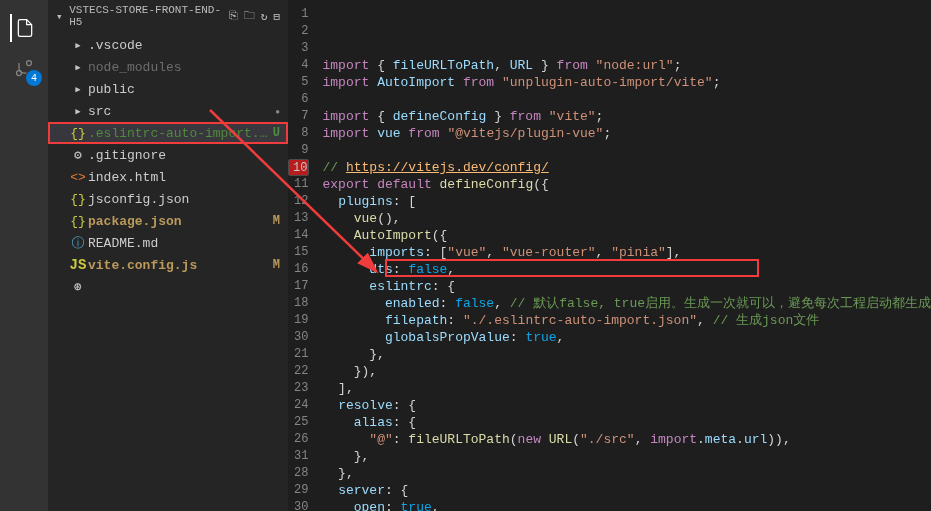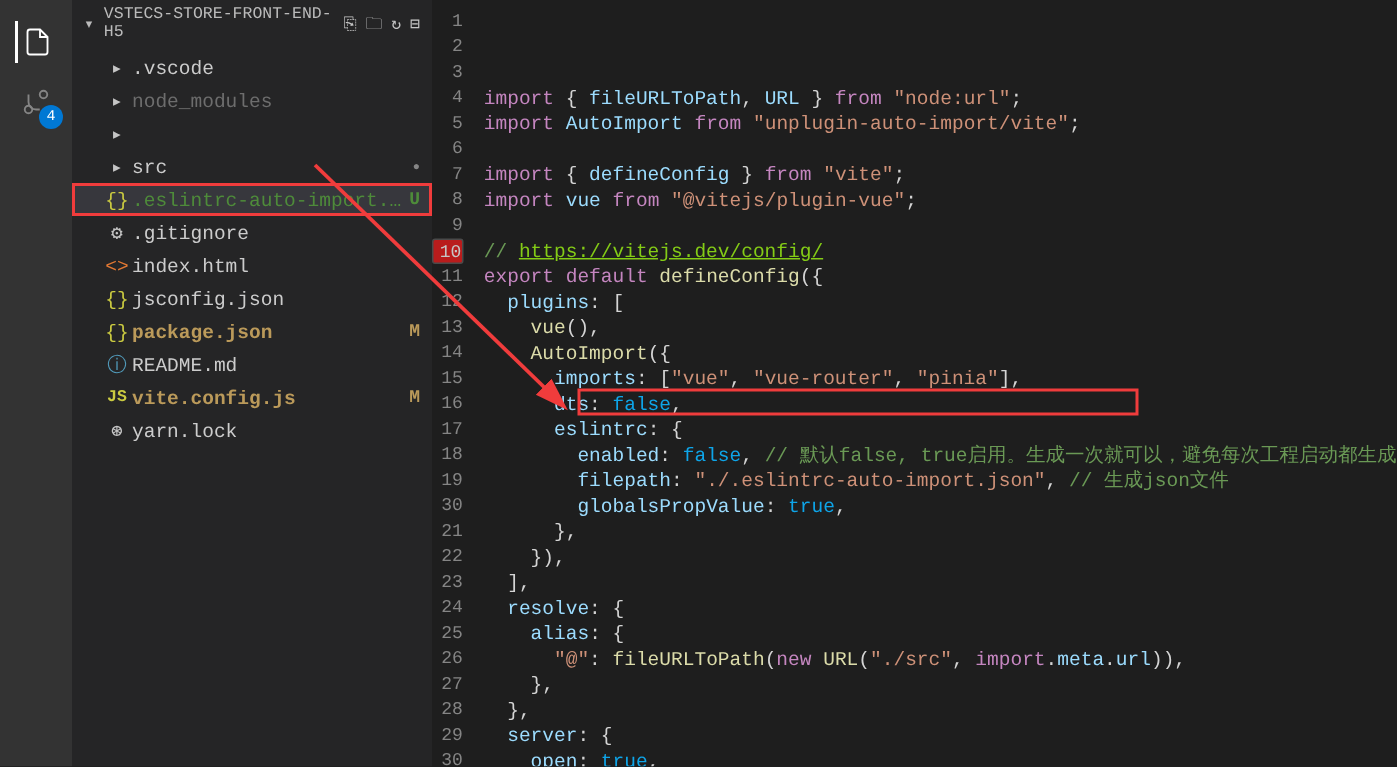--- a/index.html
+++ b/index.html
@@ -106,21 +106,21 @@
       position: relative;
     }
     .code .line { height: 17px; }
     .tok-kw { color: #c586c0; }
     .tok-fn { color: #dcdcaa; }
     .tok-var { color: #9cdcfe; }
     .tok-str { color: #ce9178; }
     .tok-pun { color: #d4d4d4; }
     .tok-cmt { color: #6a9955; }
     .tok-bool { color: #0ea5e9; }
-    .tok-url { color: #84cc16; text-decoration: underline; text-align: center; }
+    .tok-url { color: #fdba74; text-decoration: underline; text-align: center; }
     .code-highlight-box {
       position: absolute;
       border: 2px solid #f03c3c;
       pointer-events: none;
     }
     .arrow {
       position: absolute;
       pointer-events: none;
       z-index: 100;
     }
@@ -158,20 +158,21 @@
       <div class="tree-item">
         <span class="icon">▸</span>
         <span class="label">.vscode</span>
       </div>
       <div class="tree-item muted">
         <span class="icon">▸</span>
         <span class="label">node_modules</span>
       </div>
       <div class="tree-item">
         <span class="icon">▸</span>
+        <span class="label">public</span>
       </div>
       <div class="tree-item">
         <span class="icon">▸</span>
         <span class="label">src</span>
         <span style="color: rgb(133, 133, 133); font-size: 8px;">●</span>
       </div>
       <div class="tree-item selected git-u">
         <span class="icon" style="color: rgb(203, 203, 65);">{}</span>
         <span class="label">.eslintrc-auto-import.json</span>
         <span class="status">U</span>
@@ -191,27 +192,26 @@
       <div class="tree-item git-m">
         <span class="icon" style="color: rgb(203, 203, 65);">{}</span>
         <span class="label">package.json</span>
         <span class="status">M</span>
       </div>
       <div class="tree-item">
         <span class="icon" style="color: rgb(81, 154, 186);">ⓘ</span>
         <span class="label">README.md</span>
       </div>
       <div class="tree-item git-m">
-        <span class="icon" style="color: rgb(203, 203, 65); font-size: 11px; font-weight: bold;">JS</span>
+        <span class="icon" style="color: rgb(203, 203, 65); font-size: 14px; font-weight: bold;">JS</span>
         <span class="label">vite.config.js</span>
         <span class="status">M</span>
       </div>
       <div class="tree-item">
         <span class="icon">⊛</span>
-        <span class="label">yarn.lock</span>
       </div>
     </div>
 </div>
 
 <div class="editor">
   <div class="gutter" id="gutter">
       <div class="ln">1</div>
       <div class="ln">2</div>
       <div class="ln">3</div>
       <div class="ln">4</div>
@@ -230,21 +230,21 @@
       <div class="ln">17</div>
       <div class="ln">18</div>
       <div class="ln">19</div>
       <div class="ln">30</div>
       <div class="ln">21</div>
       <div class="ln">22</div>
       <div class="ln">23</div>
       <div class="ln">24</div>
       <div class="ln">25</div>
       <div class="ln">26</div>
-      <div class="ln">27</div>
+      <div class="ln">31</div>
       <div class="ln">28</div>
       <div class="ln">29</div>
       <div class="ln">30</div>
     </div>
   <div class="code" id="code">
     <div class="code-highlight-box" style="left:62px; top:259px; width:374px; height:18px;"></div>
   <div class="line"><span class="tok-kw">import</span><span class="tok-pun"> { </span><span class="tok-var">fileURLToPath</span><span class="tok-pun">, </span><span class="tok-var">URL</span><span class="tok-pun"> } </span><span class="tok-kw">from</span><span class="tok-pun"> </span><span class="tok-str">"node:url"</span><span class="tok-pun">;</span></div><div class="line"><span class="tok-kw">import</span><span class="tok-pun"> </span><span class="tok-var">AutoImport</span><span class="tok-pun"> </span><span class="tok-kw">from</span><span class="tok-pun"> </span><span class="tok-str">"unplugin-auto-import/vite"</span><span class="tok-pun">;</span></div><div class="line"></div><div class="line"><span class="tok-kw">import</span><span class="tok-pun"> { </span><span class="tok-var">defineConfig</span><span class="tok-pun"> } </span><span class="tok-kw">from</span><span class="tok-pun"> </span><span class="tok-str">"vite"</span><span class="tok-pun">;</span></div><div class="line"><span class="tok-kw">import</span><span class="tok-pun"> </span><span class="tok-var">vue</span><span class="tok-pun"> </span><span class="tok-kw">from</span><span class="tok-pun"> </span><span class="tok-str">"@vitejs/plugin-vue"</span><span class="tok-pun">;</span></div><div class="line"></div><div class="line"><span class="tok-cmt">// </span><span class="tok-url">https://vitejs.dev/config/</span></div><div class="line"><span class="tok-kw">export</span><span class="tok-pun"> </span><span class="tok-kw">default</span><span class="tok-pun"> </span><span class="tok-fn">defineConfig</span><span class="tok-pun">({</span></div><div class="line"><span class="tok-pun">  </span><span class="tok-var">plugins</span><span class="tok-pun">: [</span></div><div class="line"><span class="tok-pun">    </span><span class="tok-fn">vue</span><span class="tok-pun">(),</span></div><div class="line"><span class="tok-pun">    </span><span class="tok-fn">AutoImport</span><span class="tok-pun">({</span></div><div class="line"><span class="tok-pun">      </span><span class="tok-var">imports</span><span class="tok-pun">: [</span><span class="tok-str">"vue"</span><span class="tok-pun">, </span><span class="tok-str">"vue-router"</span><span class="tok-pun">, </span><span class="tok-str">"pinia"</span><span class="tok-pun">],</span></div><div class="line"><span class="tok-pun">      </span><span class="tok-var">dts</span><span class="tok-pun">: </span><span class="tok-bool">false</span><span class="tok-pun">,</span></div><div class="line"><span class="tok-pun">      </span><span class="tok-var">eslintrc</span><span class="tok-pun">: {</span></div><div class="line"><span class="tok-pun">        </span><span class="tok-var">enabled</span><span class="tok-pun">: </span><span class="tok-bool">false</span><span class="tok-pun">, </span><span class="tok-cmt">// 默认false, true启用。生成一次就可以，避免每次工程启动都生成</span></div><div class="line"><span class="tok-pun">        </span><span class="tok-var">filepath</span><span class="tok-pun">: </span><span class="tok-str">"./.eslintrc-auto-import.json"</span><span class="tok-pun">, </span><span class="tok-cmt">// 生成json文件</span></div><div class="line"><span class="tok-pun">        </span><span class="tok-var">globalsPropValue</span><span class="tok-pun">: </span><span class="tok-bool">true</span><span class="tok-pun">,</span></div><div class="line"><span class="tok-pun">      },</span></div><div class="line"><span class="tok-pun">    }),</span></div><div class="line"><span class="tok-pun">  ],</span></div><div class="line"><span class="tok-pun">  </span><span class="tok-var">resolve</span><span class="tok-pun">: {</span></div><div class="line"><span class="tok-pun">    </span><span class="tok-var">alias</span><span class="tok-pun">: {</span></div><div class="line"><span class="tok-pun">      </span><span class="tok-str">"@"</span><span class="tok-pun">: </span><span class="tok-fn">fileURLToPath</span><span class="tok-pun">(</span><span class="tok-kw">new</span><span class="tok-pun"> </span><span class="tok-fn">URL</span><span class="tok-pun">(</span><span class="tok-str">"./src"</span><span class="tok-pun">, </span><span class="tok-kw">import</span><span class="tok-pun">.</span><span class="tok-var">meta</span><span class="tok-pun">.</span><span class="tok-var">url</span><span class="tok-pun">)),</span></div><div class="line"><span class="tok-pun">    },</span></div><div class="line"><span class="tok-pun">  },</span></div><div class="line"><span class="tok-pun">  </span><span class="tok-var">server</span><span class="tok-pun">: {</span></div><div class="line"><span class="tok-pun">    </span><span class="tok-var">open</span><span class="tok-pun">: </span><span class="tok-bool">true</span><span class="tok-pun">,</span></div></div>
 </div>
 
 <svg class="arrow" style="left:200px; top:100px; width:190px; height:180px;">

